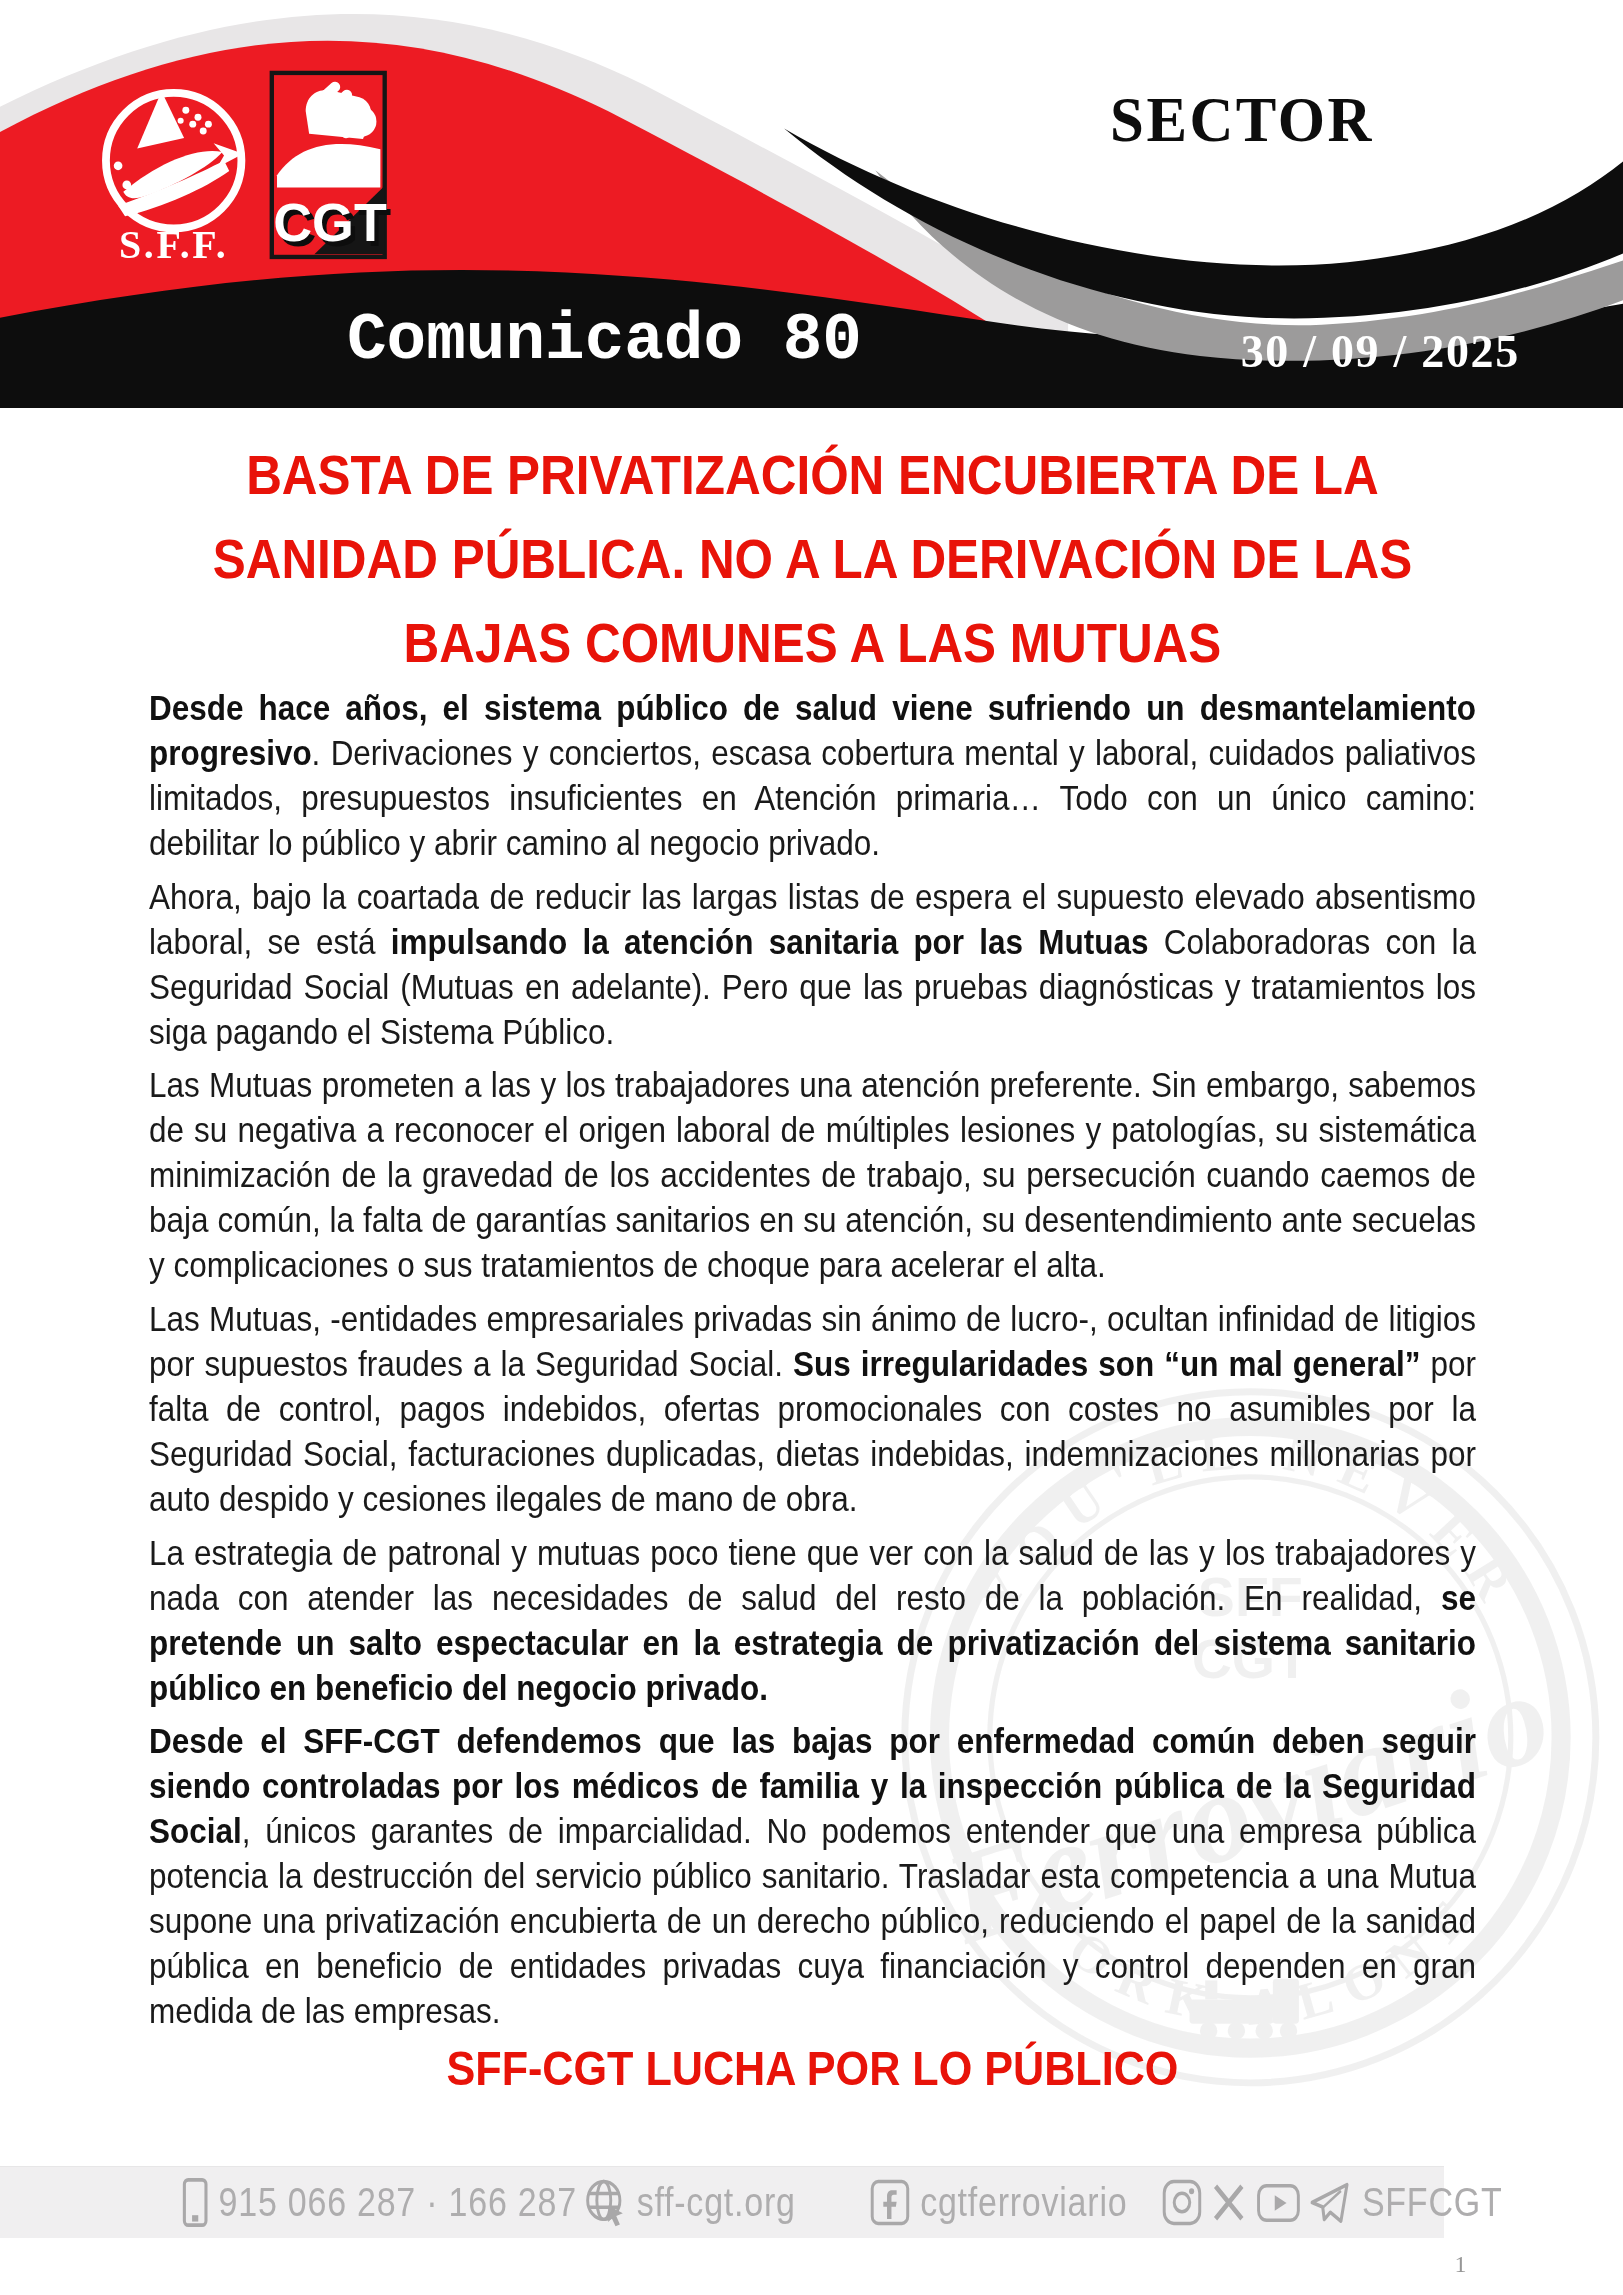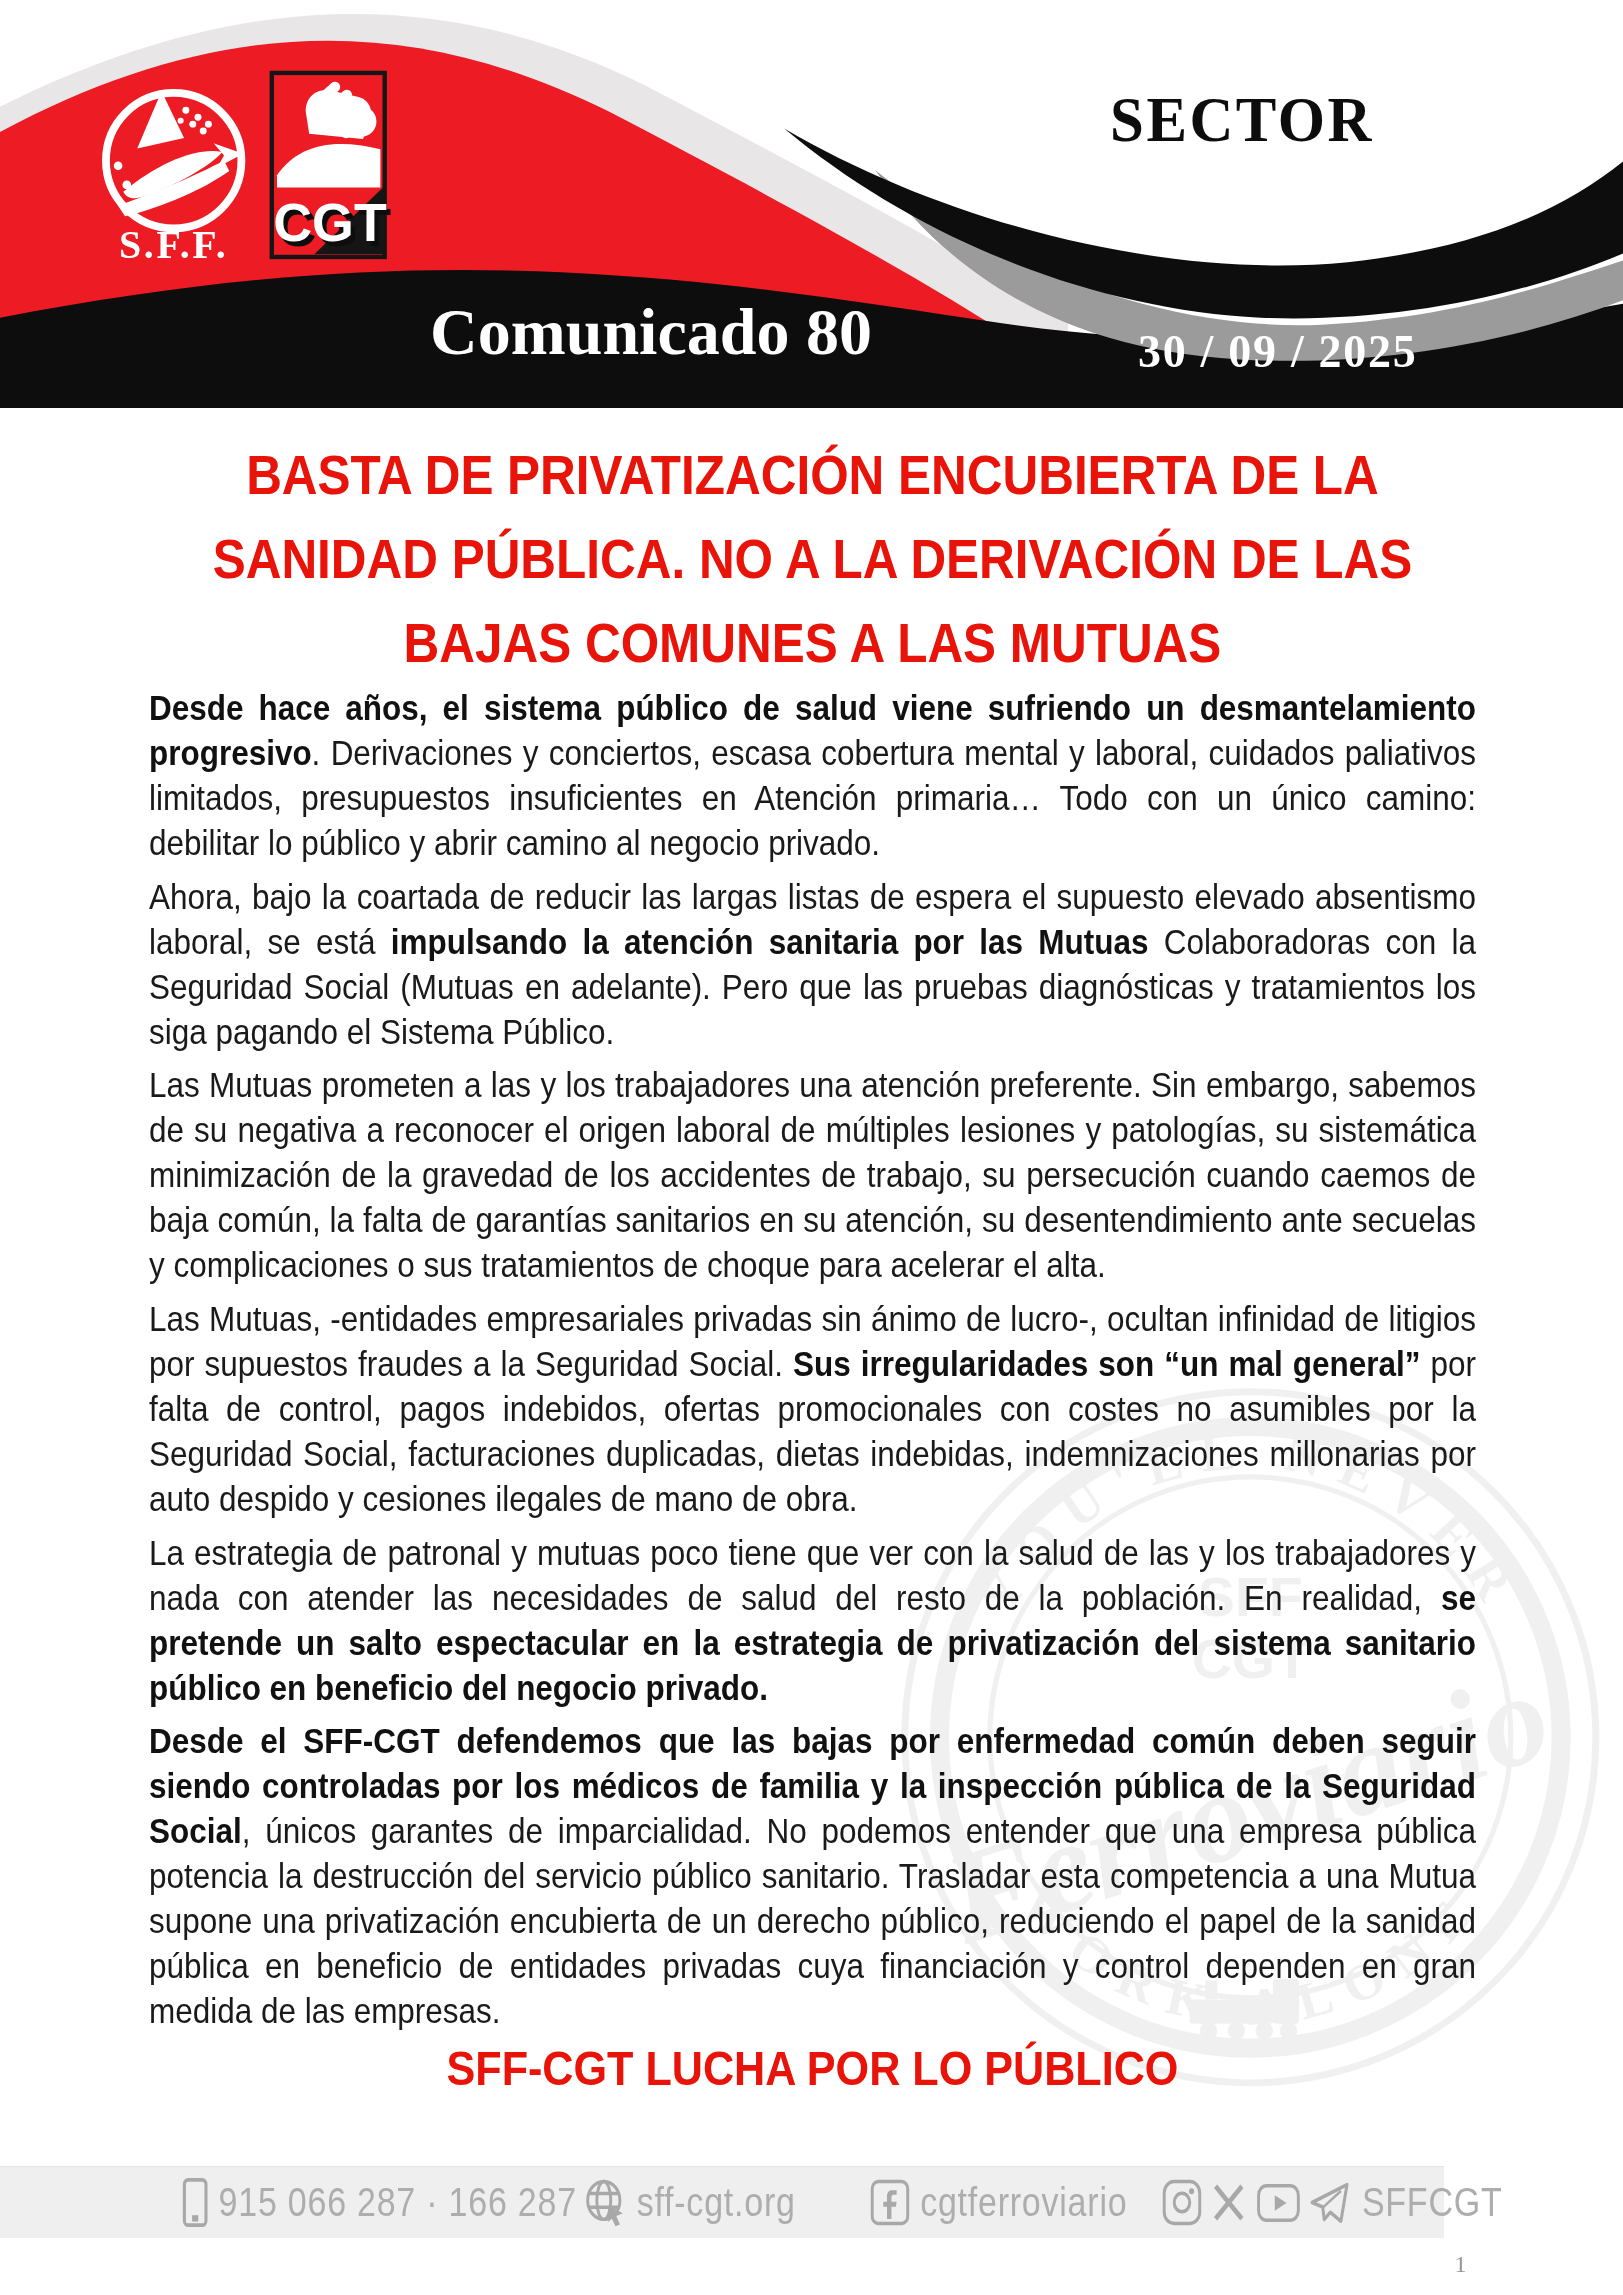--- a/index.html
+++ b/index.html
@@ -3,23 +3,23 @@
 <meta charset="utf-8">
 <style>
   html,body{margin:0;padding:0;background:#ffffff;}
   .page{position:relative;width:1623px;height:2295px;background:#fff;overflow:hidden;
         font-family:"Liberation Sans",sans-serif;}
   
   .header-svg{position:absolute;left:0;top:0;width:1623px;height:408px;z-index:1;}
   .sector{position:absolute;left:999px;top:83px;width:486px;text-align:center;z-index:3;
           font-family:"Liberation Serif",serif;font-weight:700;font-size:64px;color:#0d0d0d;
           letter-spacing:2.6px;transform:scaleX(.95);transform-origin:center top;}
-  .comunicado{position:absolute;left:347px;top:294px;width:608px;text-align:center;z-index:3;
-          font-family:Liberation Serif, serif;font-weight:700;font-size:66px;color:#fff;}
-  .hdr-date{position:absolute;left:1138px;top:325px;width:382px;text-align:left;z-index:3;
+  .comunicado{position:absolute;left:347px;top:303px;width:608px;z-index:3;
+          font-family:Liberation Mono, monospace;font-weight:700;font-size:66px;color:#fff;}
+  .hdr-date{position:absolute;left:1138px;top:325px;width:382px;text-align:right;z-index:3;
           font-family:"Liberation Serif",serif;font-weight:700;font-size:46px;color:#fff;letter-spacing:1.7px;}
   
   .watermark{position:absolute;left:877px;top:1329px;z-index:0;pointer-events:none;}
   
   .content{position:absolute;left:149px;top:433px;width:1327px;z-index:2;}
   .narrow{width:1476px;transform:scaleX(.899);transform-origin:0 0;}
   .title-line{font-weight:700;font-size:55px;line-height:84px;text-align:center;white-space:nowrap;
           color:var(--title_red,#e81309);}
   .body-text p{font-size:35px;line-height:45px;margin:0 0 8.7px 0;text-align:justify;color:#1a1a1a;}
   .body-text p:last-child{margin-bottom:0;}

